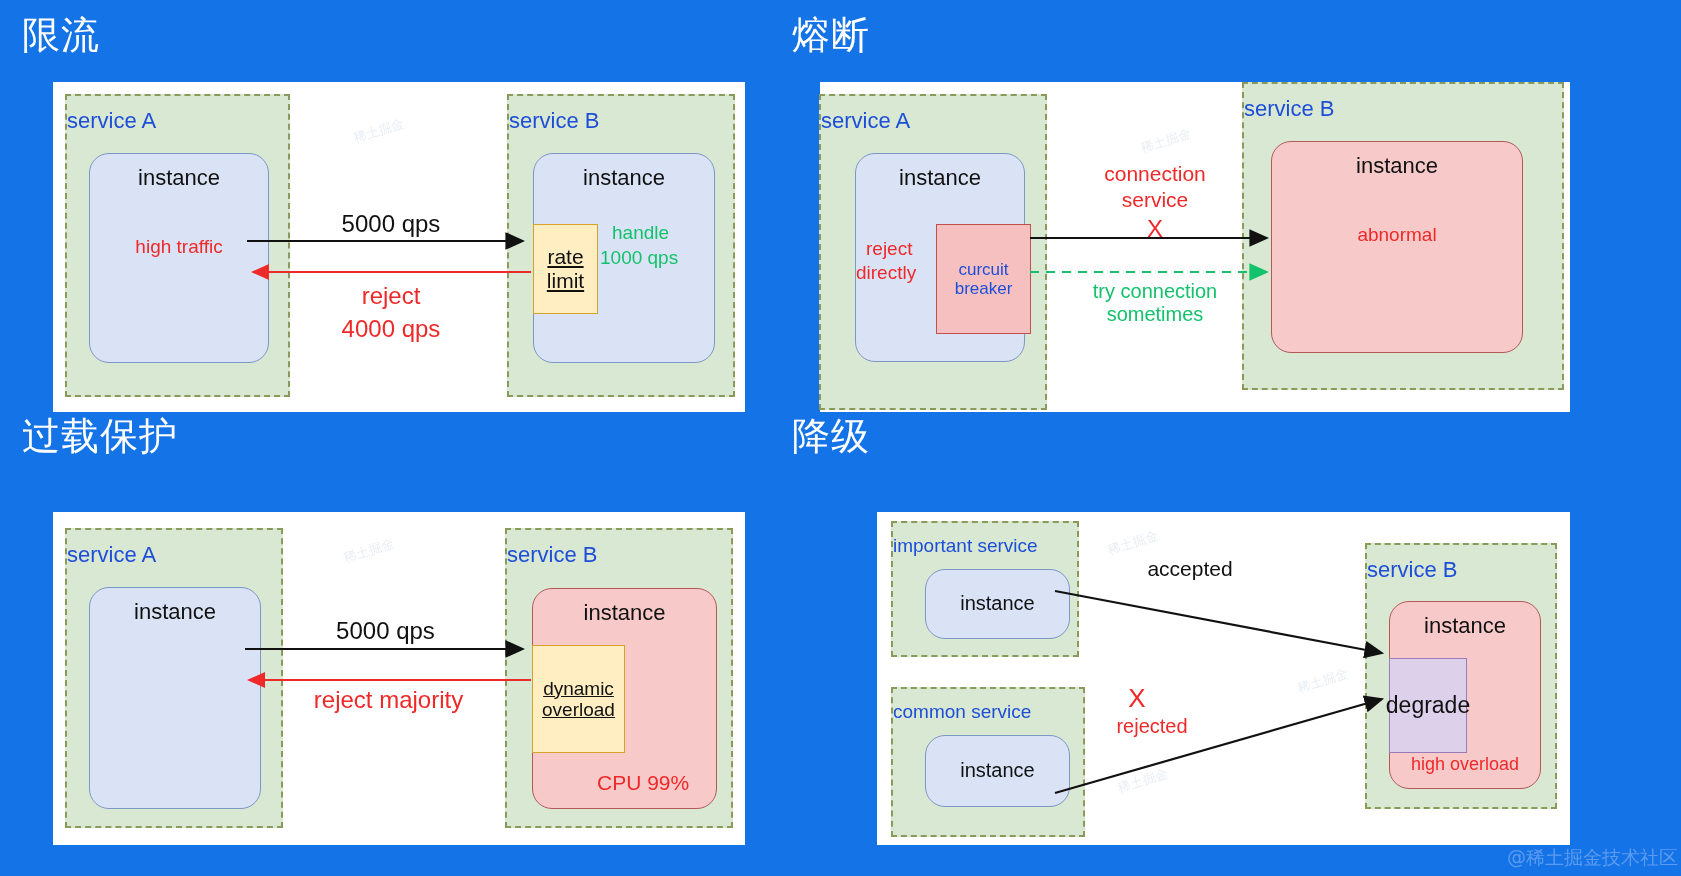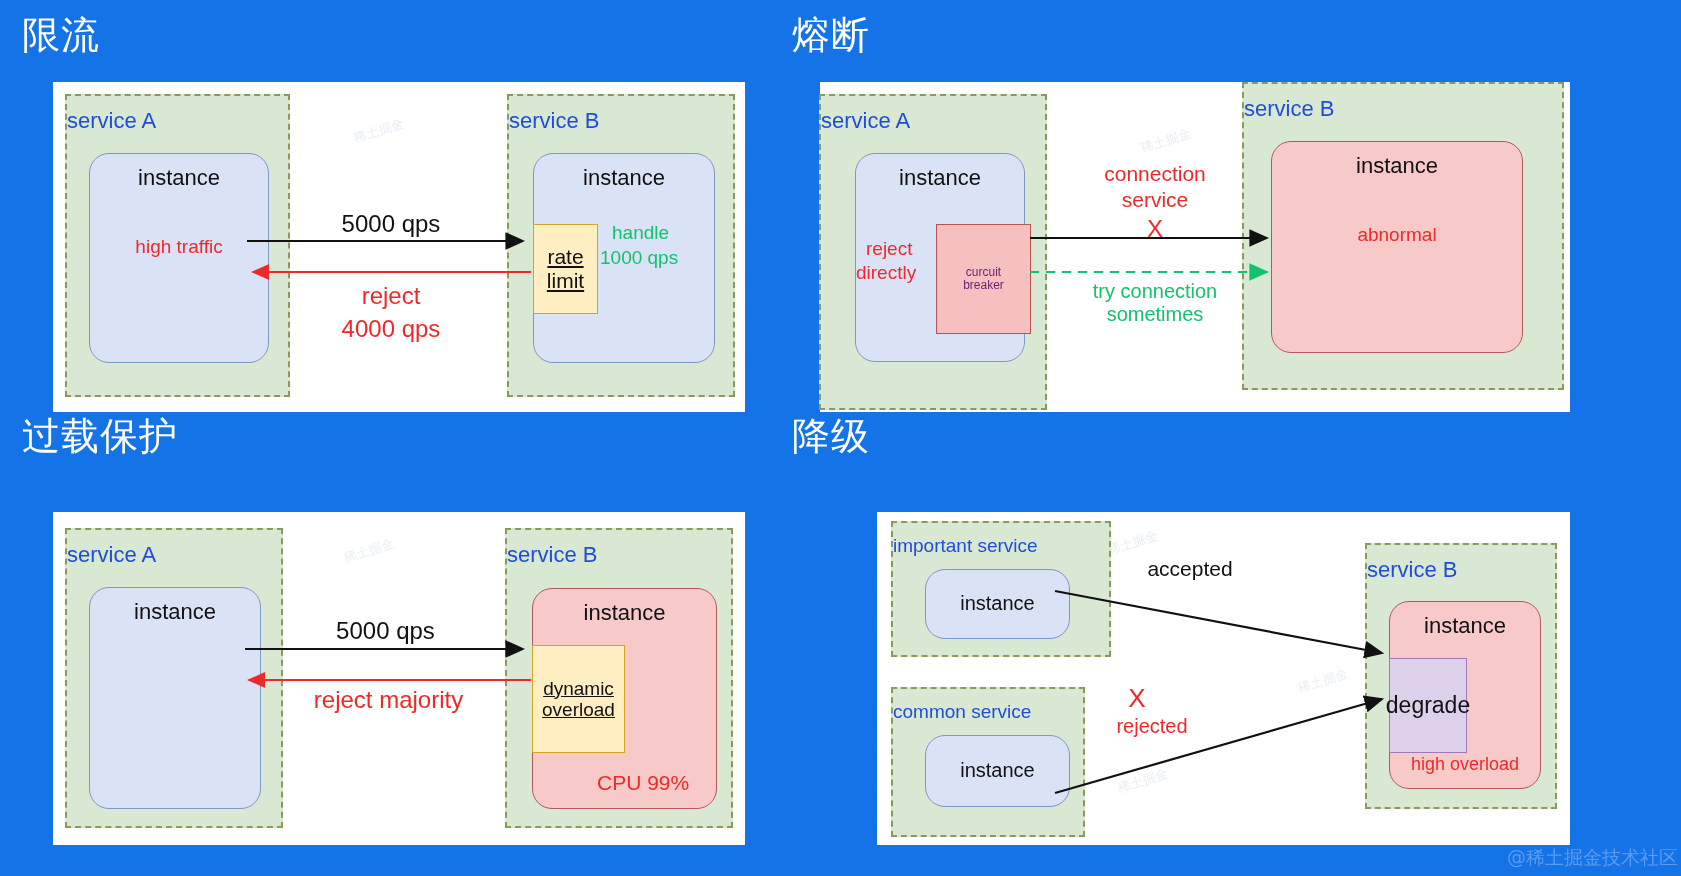--- a/index.html
+++ b/index.html
@@ -132,21 +132,21 @@
   <span class="wmark" style="left:560px;top:190px;">稀土掘金</span>
 
   <div class="svc" style="left:-1px;top:12px;width:228px;height:316px;">
     <div class="svc-label" style="top:12px;">service A</div>
     <div class="inst inst-blue" style="left:34px;top:57px;width:170px;height:209px;">
       <div class="inst-label" style="top:11px;">instance</div>
       <div class="txt red" style="left:10px;top:84px;font-size:19px;">reject</div>
       <div class="txt red" style="left:0px;top:108px;font-size:19px;">directly</div>
     </div>
 
-    <div class="subbox box-red" style="left:115px;top:128px;width:95px;height:110px;flex-direction:column;font-size:12px;color:#701a75;">
+    <div class="subbox box-red" style="left:115px;top:128px;width:95px;height:110px;flex-direction:column;font-size:17px;color:#1d4ed8;">
       <span>curcuit</span>
       <span>breaker</span>
     </div>
   </div>
 
   <div class="svc" style="left:422px;top:0px;width:322px;height:308px;">
     <div class="svc-label" style="top:12px;">service B</div>
     <div class="inst inst-red" style="left:27px;top:57px;width:252px;height:212px;">
       <div class="inst-label" style="top:11px;">instance</div>
       <div class="txt red c" style="left:0;right:0;top:82px;font-size:19px;text-align:center;">abnormal</div>
@@ -215,21 +215,21 @@
   <div class="txt red c" style="left:228px;top:174px;width:215px;text-align:center;font-size:24px;">reject majority</div>
 </div>
 
 <div class="quad-title" style="left:792px;top:417px;">降级</div>
 
 <div class="panel" style="left:877px;top:512px;width:693px;height:333px;">
   <span class="wmark" style="left:230px;top:22px;">稀土掘金</span>
   <span class="wmark" style="left:420px;top:160px;">稀土掘金</span>
   <span class="wmark" style="left:240px;top:260px;">稀土掘金</span>
 
-  <div class="svc" style="left:14px;top:9px;width:220px;height:136px;">
+  <div class="svc" style="left:14px;top:9px;width:188px;height:136px;">
     <div class="svc-label" style="top:12px;font-size:19px;">important service</div>
     <div class="inst inst-blue" style="left:32px;top:46px;width:145px;height:70px;">
       <div class="inst-label" style="top:22px;font-size:20px;">instance</div>
     </div>
   </div>
 
   <div class="svc" style="left:14px;top:175px;width:194px;height:150px;">
     <div class="svc-label" style="top:12px;font-size:19px;">common service</div>
     <div class="inst inst-blue" style="left:32px;top:46px;width:145px;height:72px;">
       <div class="inst-label" style="top:23px;font-size:20px;">instance</div>

